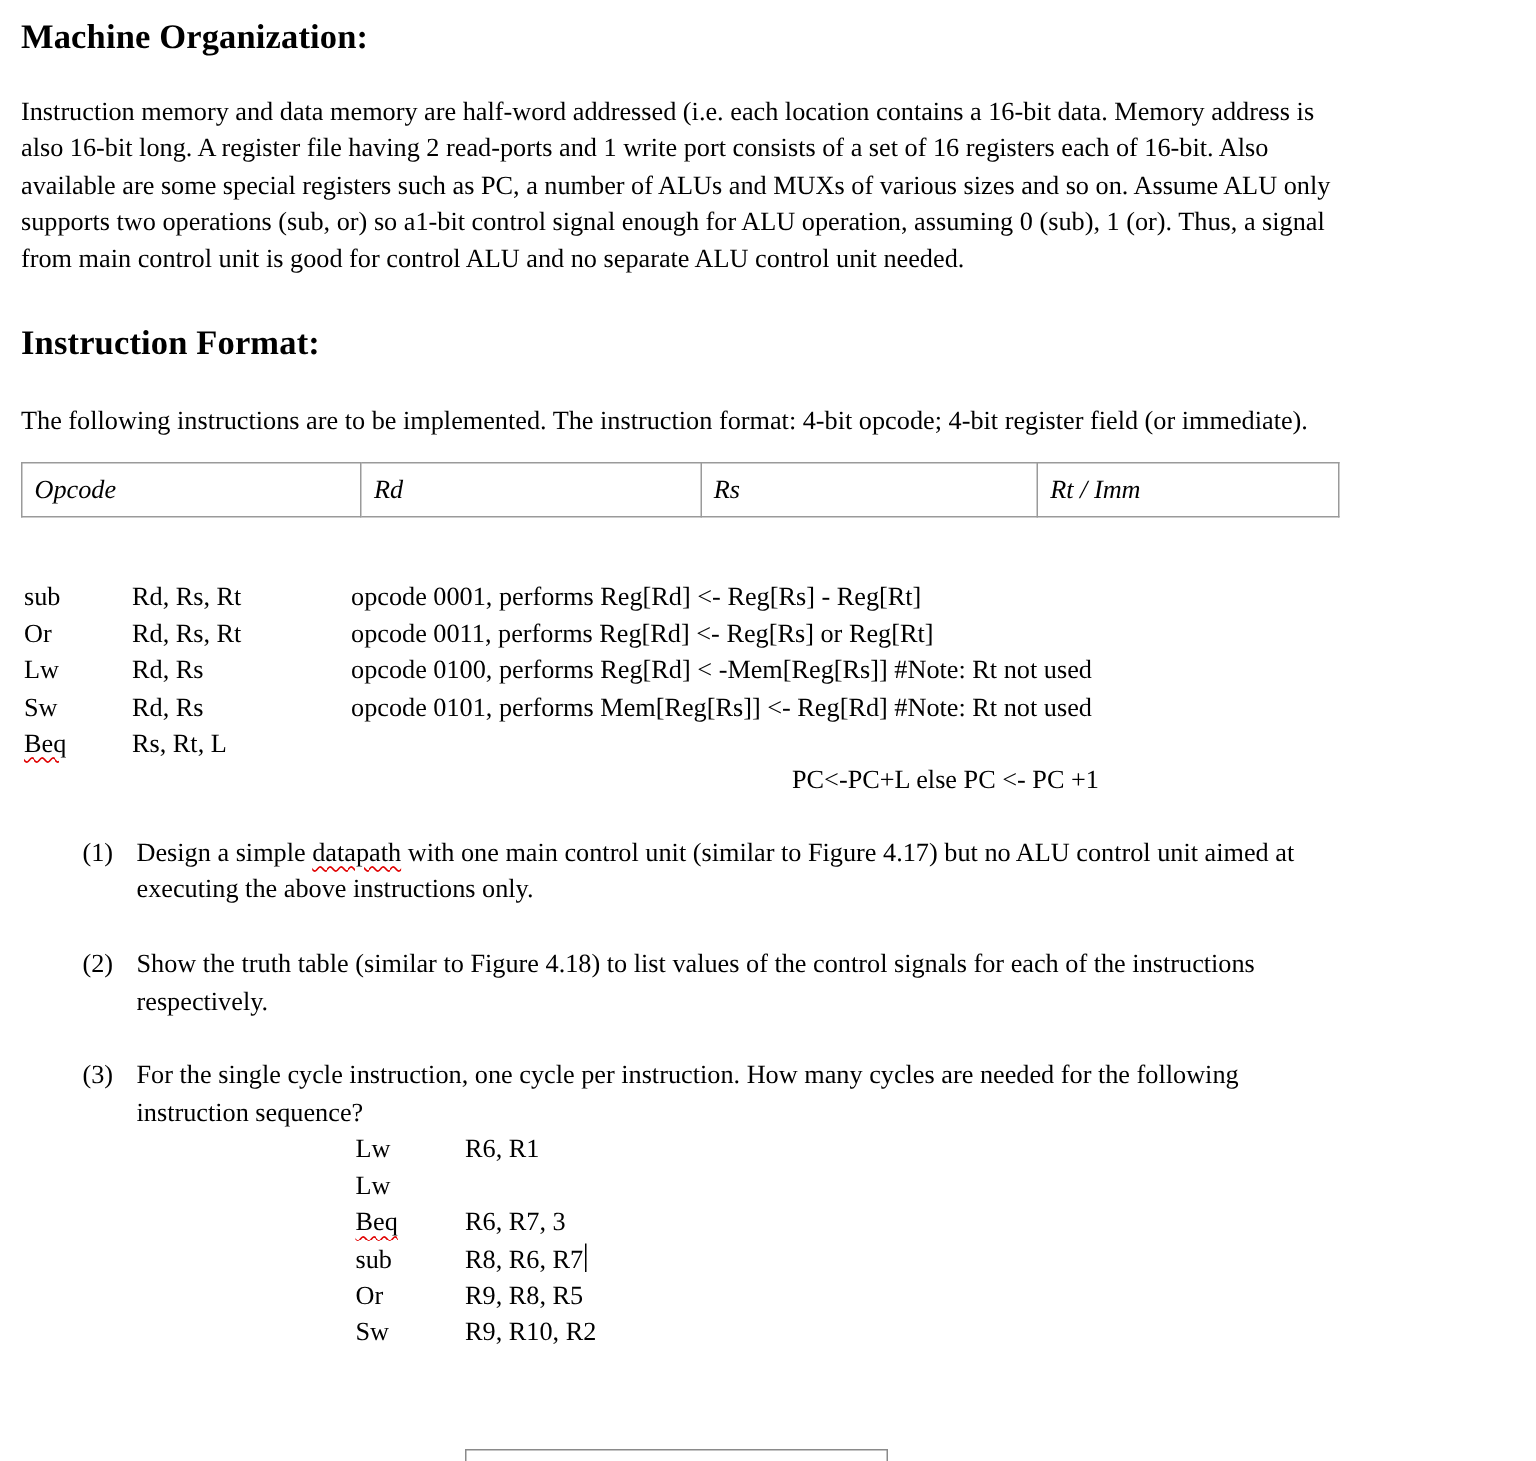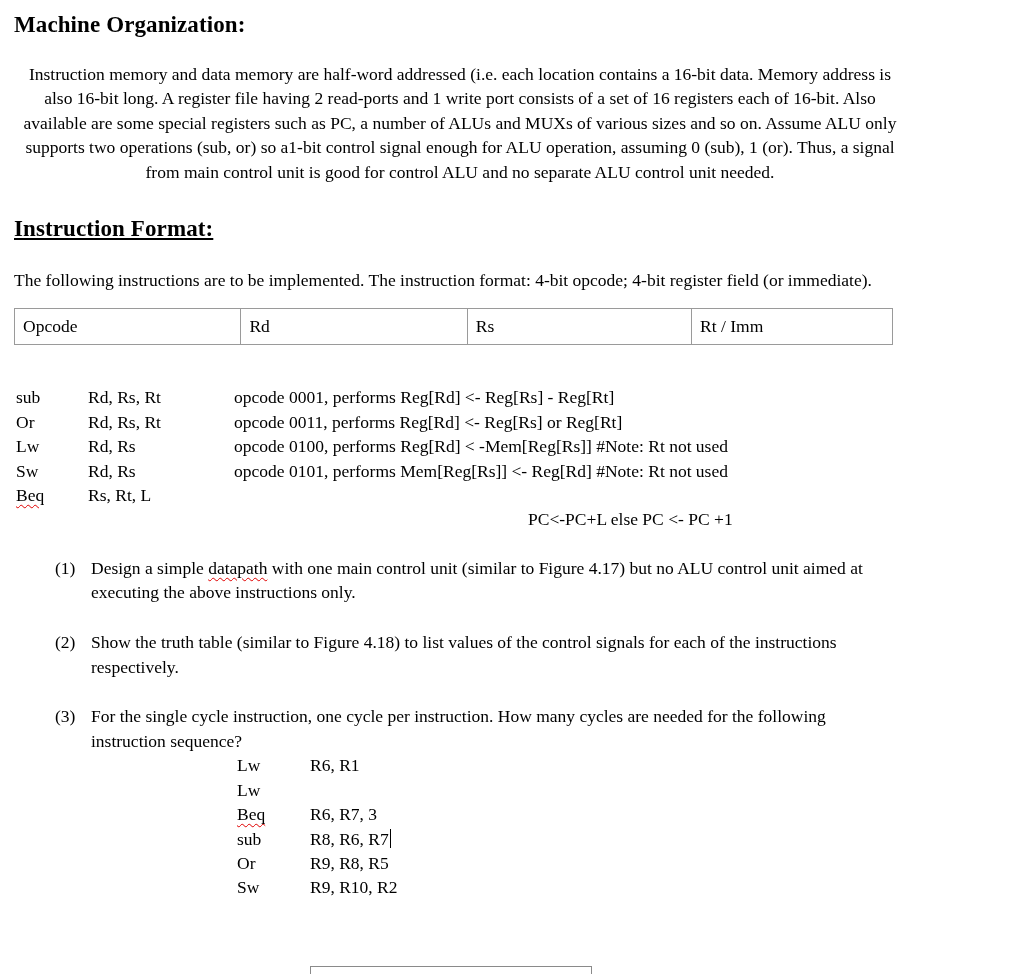--- a/index.html
+++ b/index.html
@@ -18,39 +18,40 @@
   .sec-title {
     font-size: 23px;
     font-weight: bold;
     letter-spacing: 0.1px;
   }
   .para {
     line-height: 24.4px;
     max-width: 892px;
   }
 
-  .mt-para1 { margin-top: 24px; text-align: center; }
-  .mt-title2 { margin-top: 32px; text-decoration: underline; }
+  .mt-para1 { margin-top: 24px; }
+  .mt-title2 { margin-top: 32px; }
   .mt-para2 { margin-top: 26px; }
   .mt-table { margin-top: 16px; }
   .mt-list  { margin-top: 40px; }
   .mt-title3 { margin-top: 7px; }
   .mt-reqs { margin-top: 24px; }
 
   table.fmt {
     border-collapse: collapse;
     width: 879px;
     table-layout: fixed;
   }
   table.fmt td {
     border: 1px solid #9a9a9a;
     height: 36px;
     padding: 2px 8px;
     vertical-align: middle;
     font-size: 17.5px;
+    font-style: italic;
   }
   td.c1 { width: 222px; }
   td.c2 { width: 222px; }
   td.c3 { width: 220px; }
   td.c4 { width: 197px; }
 
   .instr-list { margin-left: 2px; }
   .instr-row {
     display: grid;
     grid-template-columns: 72px 146px 1fr;

